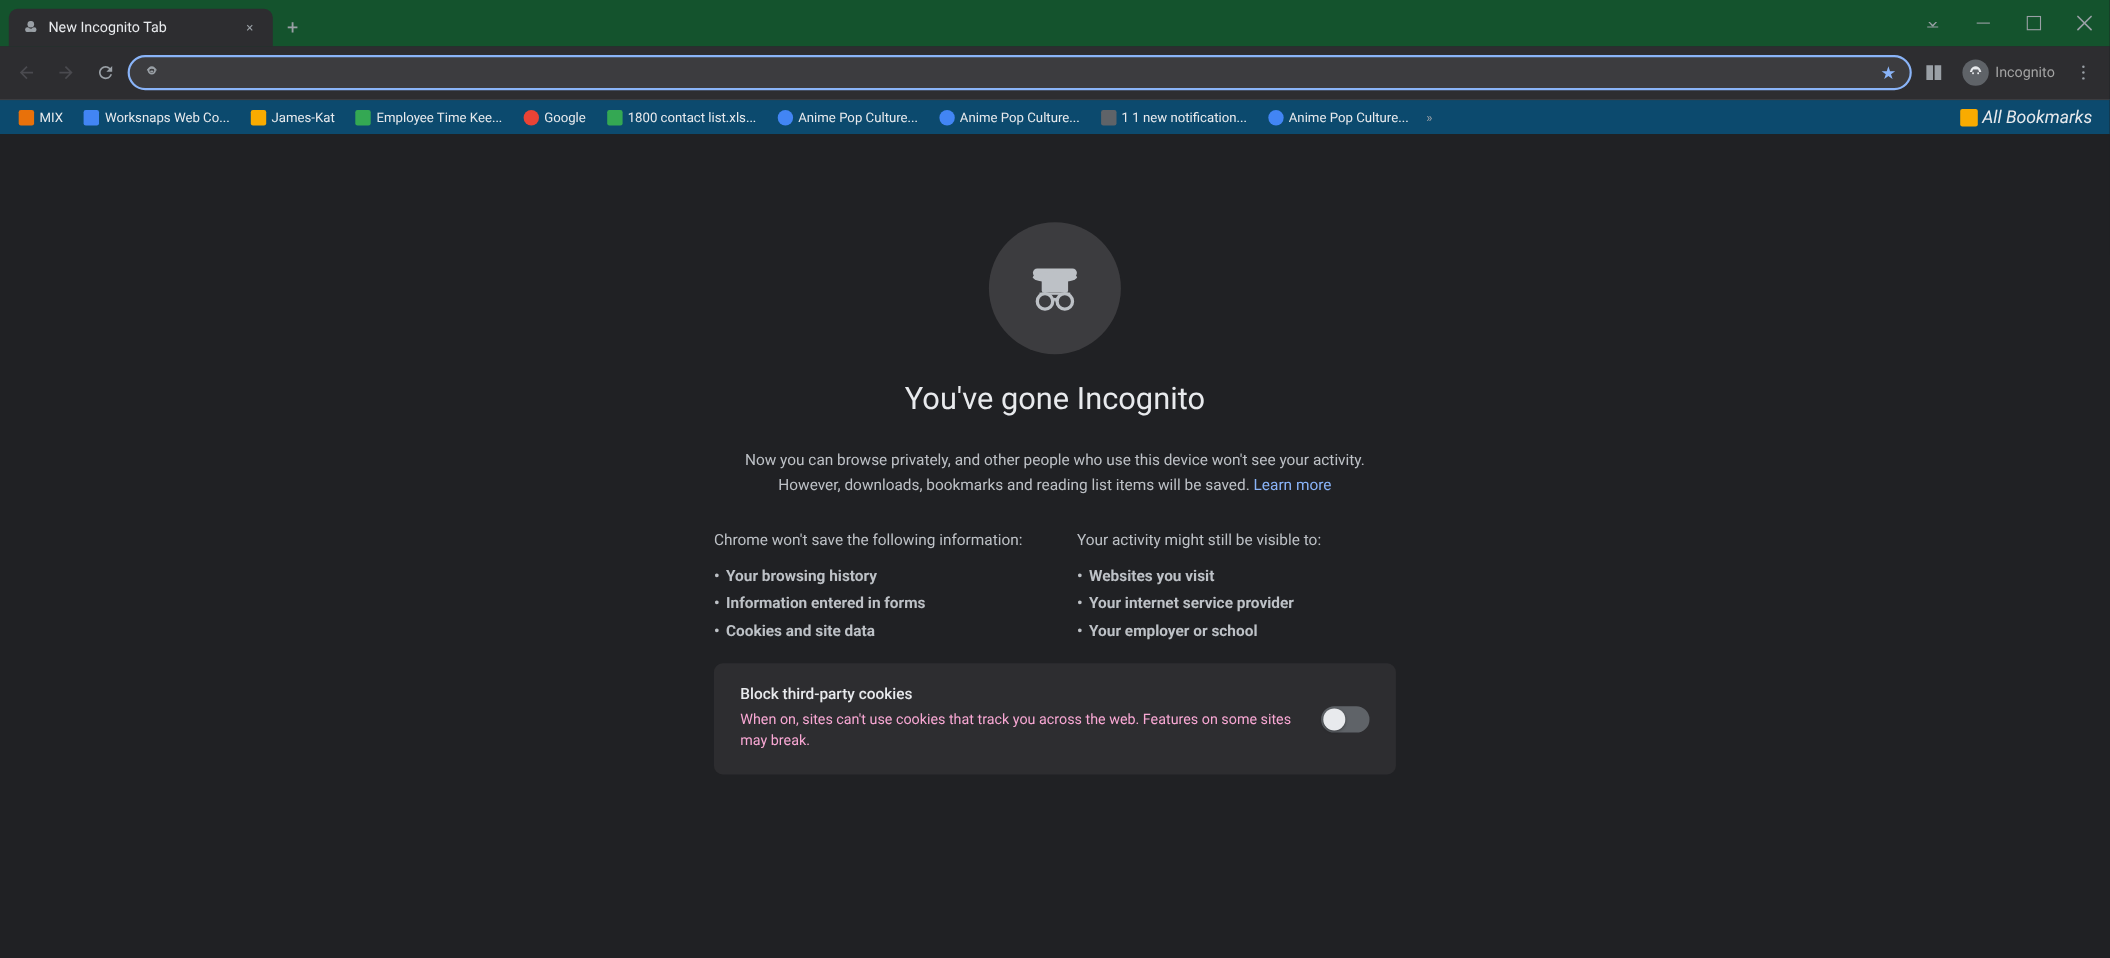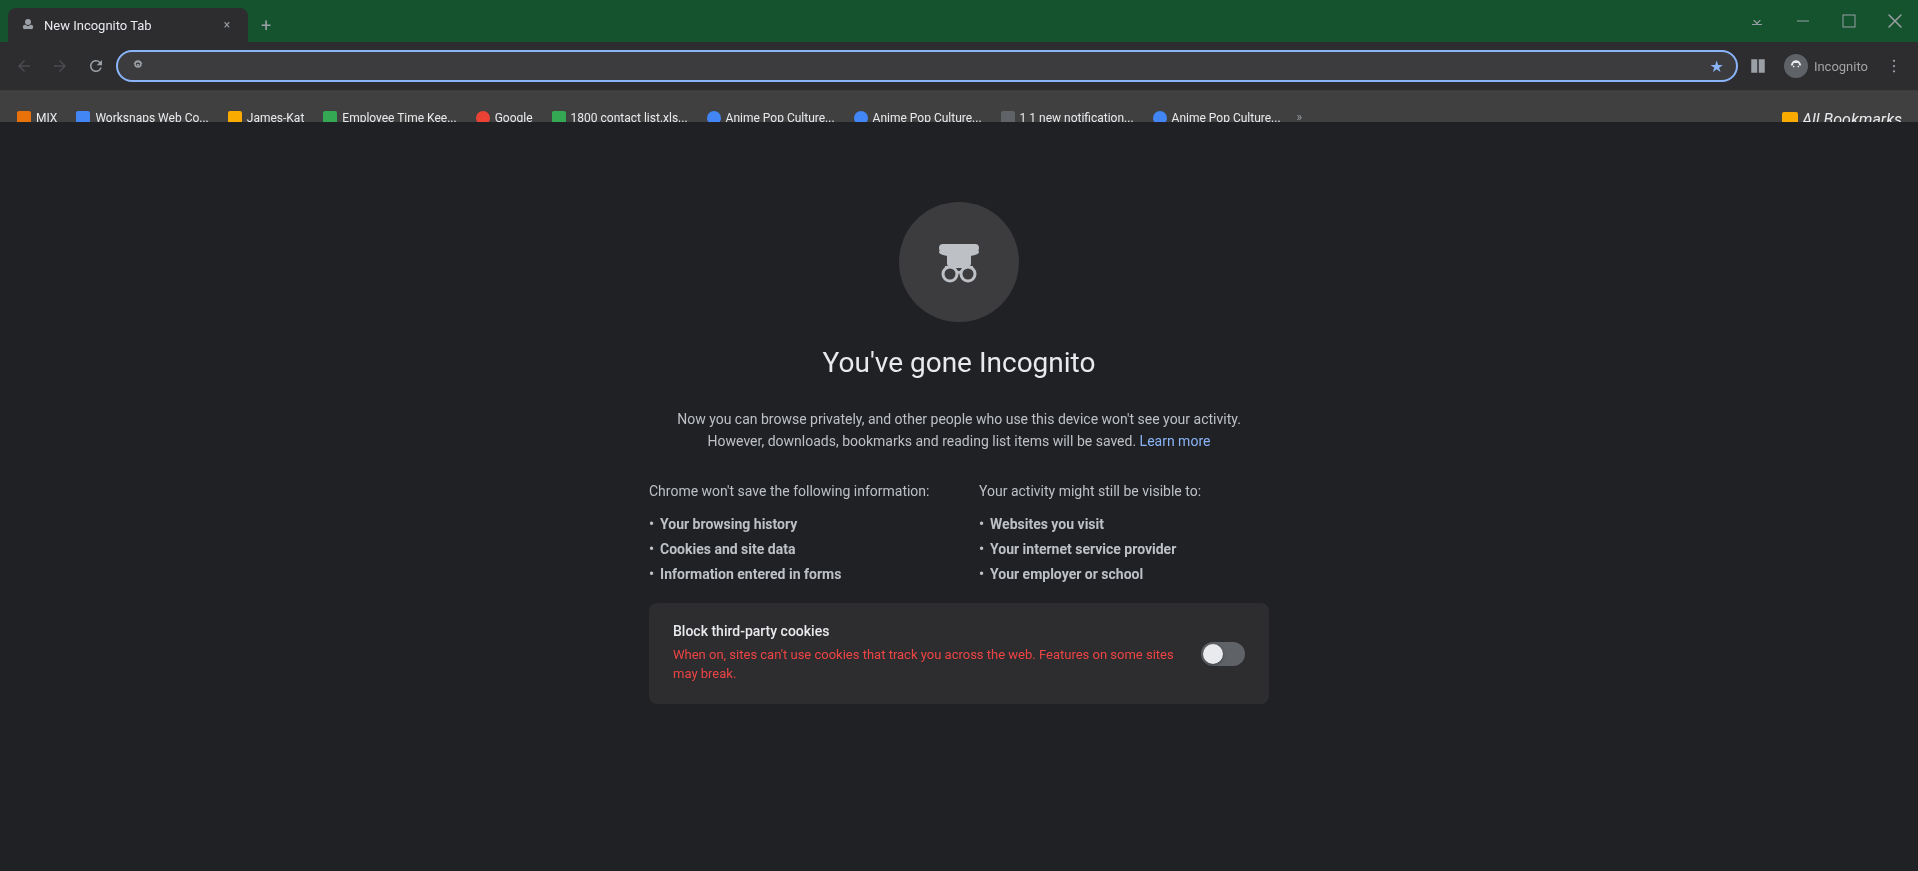--- a/index.html
+++ b/index.html
@@ -162,24 +162,24 @@
       border-radius: 50%;
       background: #5f6368;
       display: flex;
       align-items: center;
       justify-content: center;
       font-size: 12px;
     }
 
     
     .bookmarks-bar {
-      background: #404040;
+      background: #0c4a6e;
       height: 32px;
       display: flex;
-      align-items: flex-start;
+      align-items: center;
       padding: 15px 8px;
       gap: 2px;
       border-top: 1px solid #3c3c3f;
       overflow: hidden;
     }
     .bookmark-item {
       display: flex;
       align-items: center;
       gap: 4px;
       padding: 4px 8px;
@@ -331,21 +331,21 @@
 
     .cookie-title {
       font-size: 14px;
       font-weight: 500;
       color: #e8eaed;
       margin-bottom: 6px;
     }
 
     .cookie-desc {
       font-size: 13px;
-      color: #ef4444;
+      color: #f9a8d4;
       line-height: 1.5;
     }
 
     
     .toggle-container {
       flex-shrink: 0;
       margin-top: 2px;
     }
 
     .toggle {
@@ -562,24 +562,24 @@
   </p>
 
   <div class="info-columns">
     <div class="info-col">
       <p class="info-col-title">Chrome won't save the following information:</p>
       <ul class="info-list">
         <li>
             <span>Your browsing history</span>
           </li>
         <li>
-            <span>Cookies and site data</span>
+            <span>Information entered in forms</span>
           </li>
         <li>
-            <span>Information entered in forms</span>
+            <span>Cookies and site data</span>
           </li>
       </ul>
     </div>
     <div class="info-col">
       <p class="info-col-title">Your activity might still be visible to:</p>
       <ul class="info-list">
         <li>
             <span>Websites you visit</span>
           </li>
         <li>

